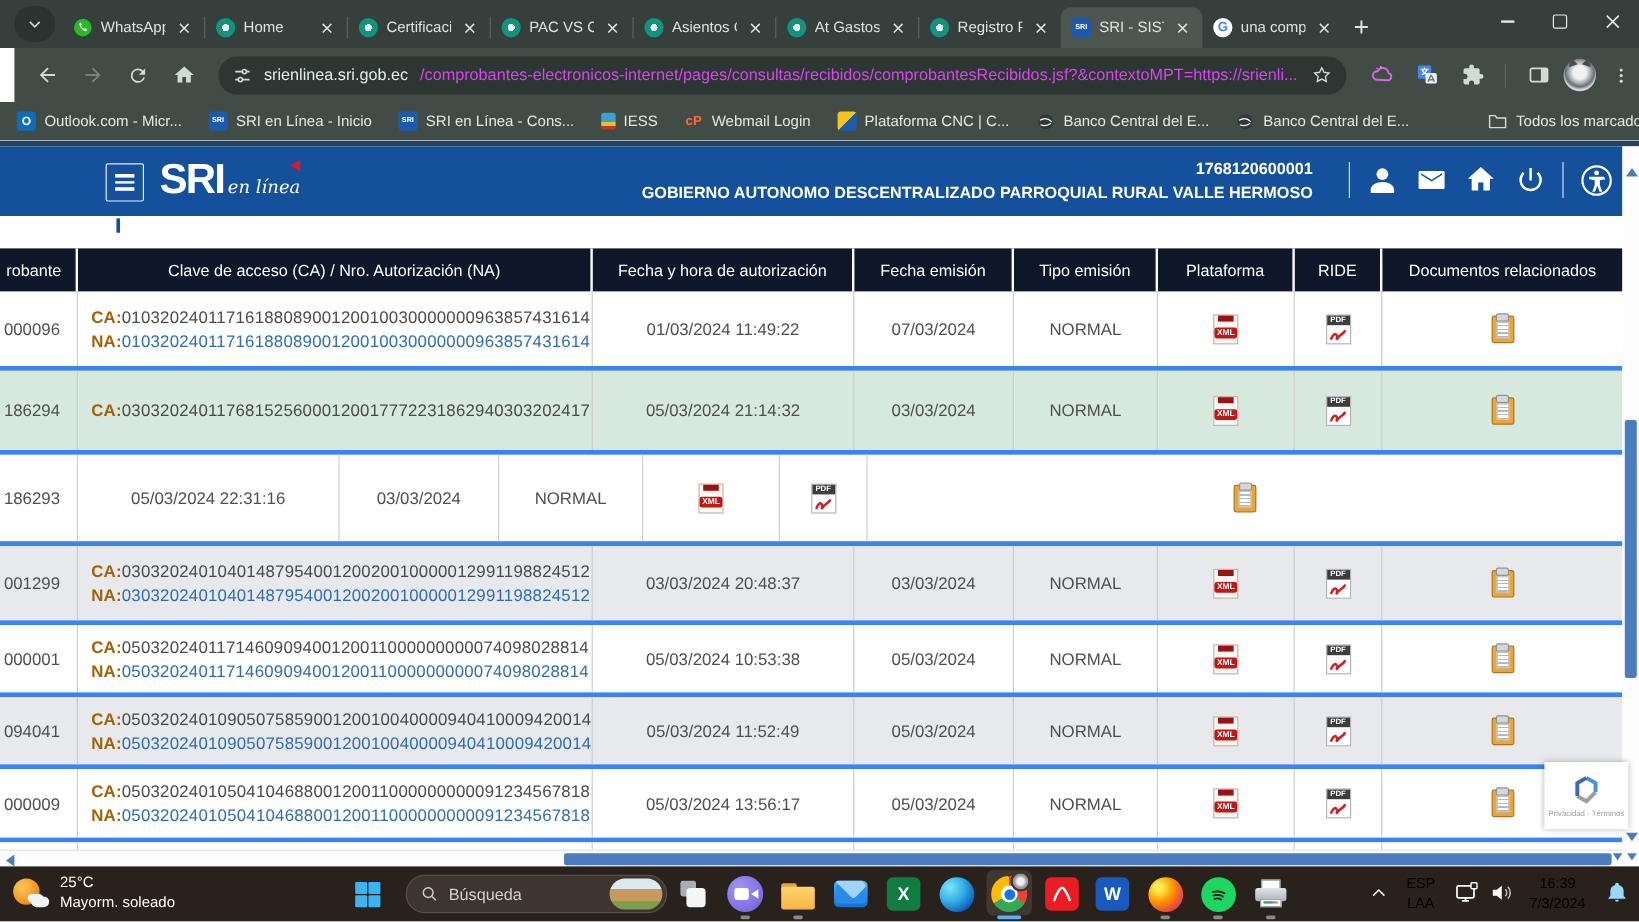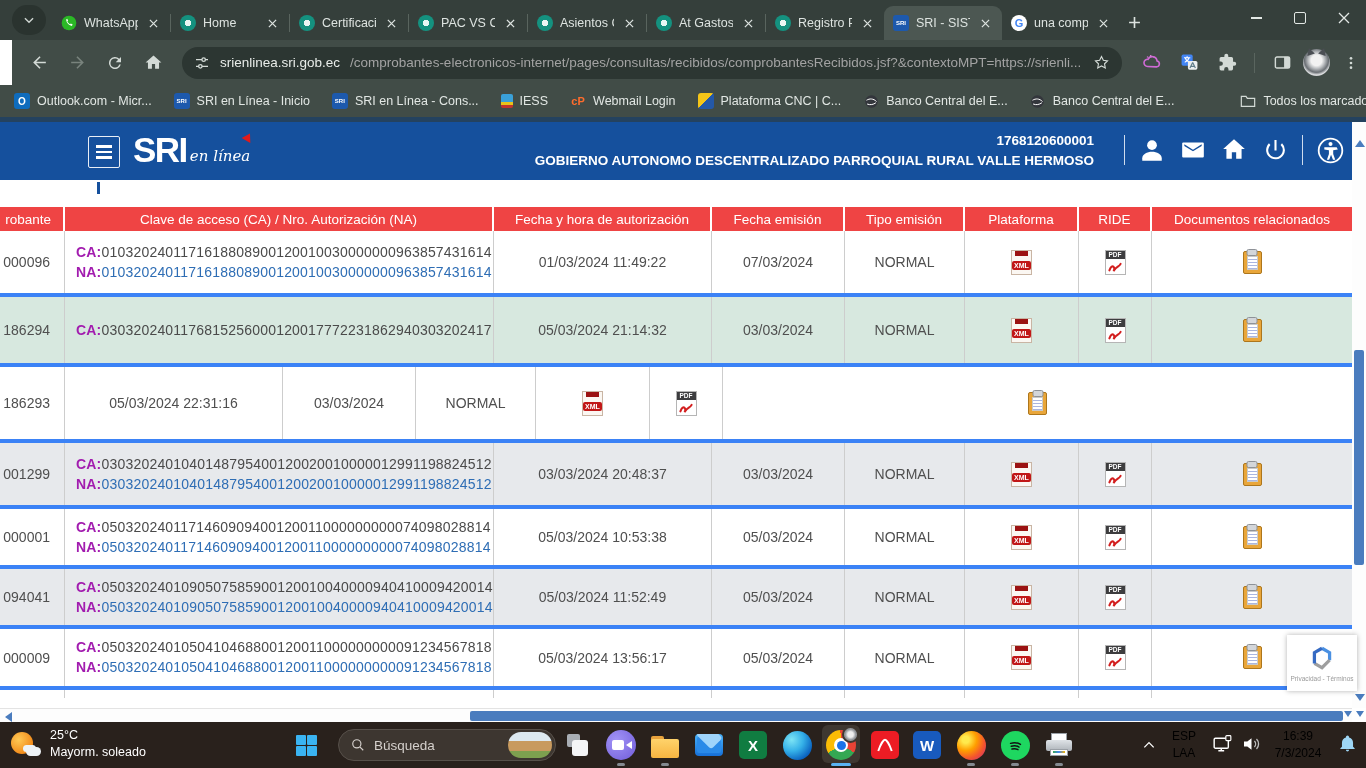--- a/index.html
+++ b/index.html
@@ -22,21 +22,21 @@
   .wincontrols{margin-left:auto;display:flex;height:40px}
   .wc{width:44px;height:36px;display:flex;align-items:center;justify-content:center}
   .wc.min i{display:block;width:11px;height:1.4px;background:#e3e8e5}
   .wc.max i{display:block;width:10px;height:10px;border:1.4px solid #e3e8e5;border-radius:2px}
 
   
   #toolbar{position:absolute;left:12px;top:40px;width:1366px;height:45px;background:#414c47;display:flex;align-items:center;padding:0 10px;box-sizing:border-box;gap:4px}
   .navbtn{width:34px;height:34px;display:flex;align-items:center;justify-content:center;border-radius:17px;flex:none}
   .omnibox{flex:1;height:32px;background:#2c3632;border-radius:16px;margin:0 8px;display:flex;align-items:center;padding:0 12px;gap:10px;overflow:hidden;max-width:952px}
   .omnibox .host{color:#e8ece9;font-size:13.5px;white-space:nowrap}
-  .omnibox .path{color:#a3a3a3;font-size:13.5px;white-space:nowrap;overflow:hidden;flex:1}
+  .omnibox .path{color:#d946ef;font-size:13.5px;white-space:nowrap;overflow:hidden;flex:1}
   .tool-sep{width:1px;height:20px;background:#5a655f;margin:0 6px}
   .avatar{width:27px;height:27px;border-radius:50%;background:radial-gradient(circle at 50% 42%,#f2f2f2 0 26%,#b9bcbf 40%,#6a6f74 58%,#d9dbdd 70%,#8e9296);position:relative;flex:none}
   .avatar::before,.avatar::after{content:"";position:absolute;top:-1px;width:0;height:0;border-left:4px solid transparent;border-right:4px solid transparent;border-bottom:7px solid #4b4f54}
   .avatar::before{left:3px;transform:rotate(-18deg)}
   .avatar::after{right:3px;transform:rotate(18deg)}
 
   
   #bookmarksbar{position:absolute;left:0;top:85px;width:1366px;height:32px;background:#414c47;display:flex;align-items:center;padding:0 14px;box-sizing:border-box;gap:22px;font-size:12.5px;color:#e2e7e4}
   .bm{display:flex;align-items:center;gap:7px;white-space:nowrap}
   .bm .fv{width:16px;height:16px}
@@ -60,34 +60,34 @@
   .orgblock{position:absolute;right:258px;top:9px;text-align:right;color:#fff}
   .orgblock .ruc{font-size:13.5px;font-weight:bold;line-height:20px}
   .orgblock .org{font-size:13.5px;font-weight:bold;line-height:20px}
   .hdricons{position:absolute;right:8px;top:13px;display:flex;align-items:center;gap:13px}
   .hdr-sep{width:1px;height:30px;background:#cfdcee}
   .hicon{width:28px;height:28px;display:flex;align-items:center;justify-content:center}
   .bluetick{position:absolute;left:97px;top:65px;width:3px;height:12px;background:#15509d}
 
   
   .datatable{position:absolute;left:0;top:90px;width:1352px}
-  .thead{display:flex;height:24px;background:#ef4444}
+  .thead{display:flex;height:36px;background:#0f172a}
   .th{color:#fff;font-size:13.5px;display:flex;align-items:center;justify-content:center;border-right:2px solid #fff;box-sizing:border-box;text-align:center;line-height:15px}
   .th:last-child{border-right:none}
   .th.c1{justify-content:flex-end;padding-right:12px}
   .tr{display:flex;border-bottom:4px solid #3b82f6;background:#fff;box-sizing:border-box}
   .tr.green{background:#d7e8df}
   .tr.gray{background:#e7e9ec}
   .td{display:flex;align-items:center;justify-content:center;border-right:1px solid #cdcdcd;box-sizing:border-box;color:#4f4f4f;font-size:14px}
   .td:last-child{border-right:none}
   .c1{width:65px}.c2{width:429px}.c3{width:218px}.c4{width:133px}.c5{width:120px}.c6{width:114px}.c7{width:73px}.c8{flex:1}
   .td.c1{justify-content:flex-end;padding-right:14px}
   .td.c2{flex-direction:column;align-items:flex-start;justify-content:center;padding-left:11px;gap:1px}
   .keyline{white-space:nowrap;letter-spacing:.2px;line-height:19px}
-  .keyline .lbl{font-weight:bold;color:#a21caf}
+  .keyline .lbl{font-weight:bold;color:#a16207}
   .keyline .num{color:#4a4a4a}
   .keyline.na .num{color:#2e6db4}
   .partial{height:8px;border-bottom:none}
 
   
   .ic-xml{width:21px;height:25px;background:#fbf7f2;border:1px solid #c9b5a4;display:flex;flex-direction:column;align-items:center;position:relative;box-sizing:border-box}
   .ic-xml .tape{position:absolute;top:0;width:13px;height:5px;background:#9b1212}
   .ic-xml b{margin-top:10px;background:#c11717;color:#fff;font-size:7px;line-height:9px;padding:0 2px;border-radius:2px}
   .ic-pdf{width:21px;height:25px;background:#fff;border:1px solid #b5b5b5;display:flex;flex-direction:column;align-items:center;box-sizing:border-box}
   .ic-pdf b{background:#3d3d3f;color:#fff;font-size:6.5px;line-height:8px;width:100%;text-align:center;font-weight:bold}

